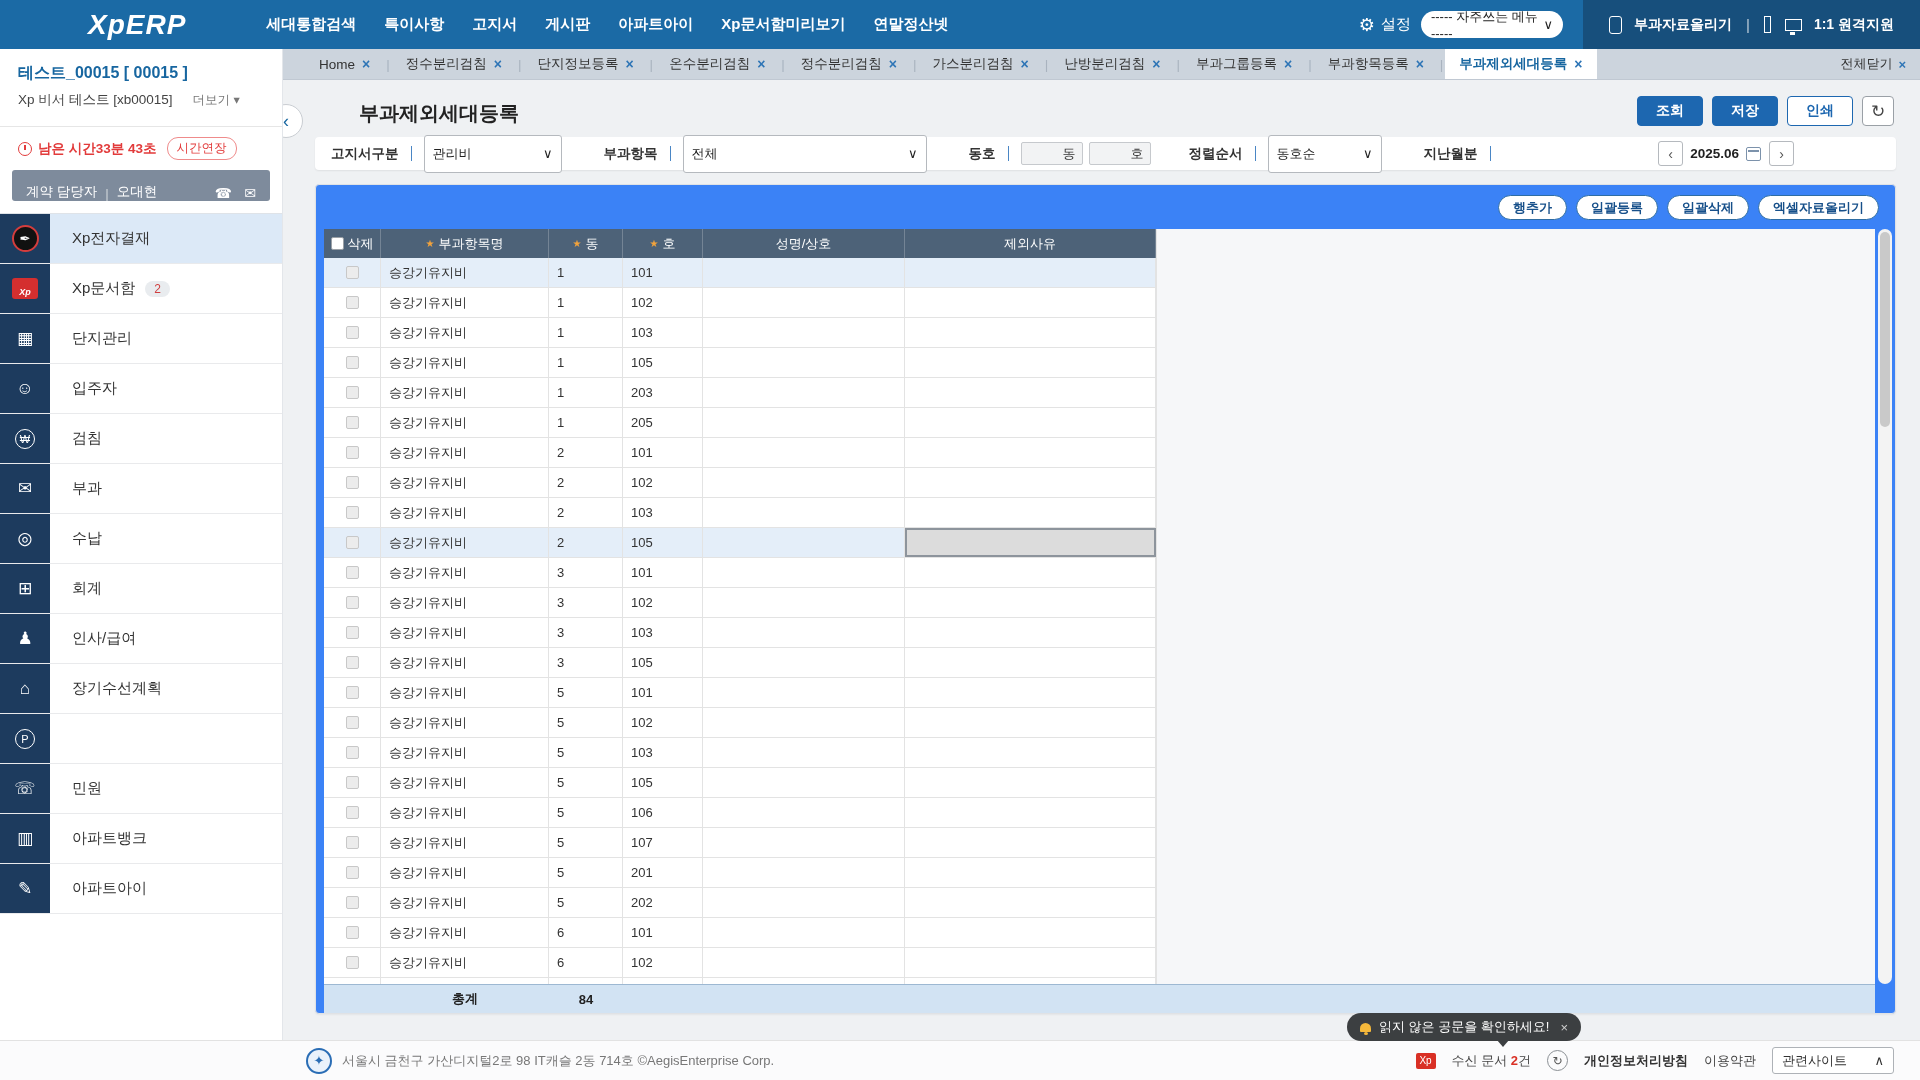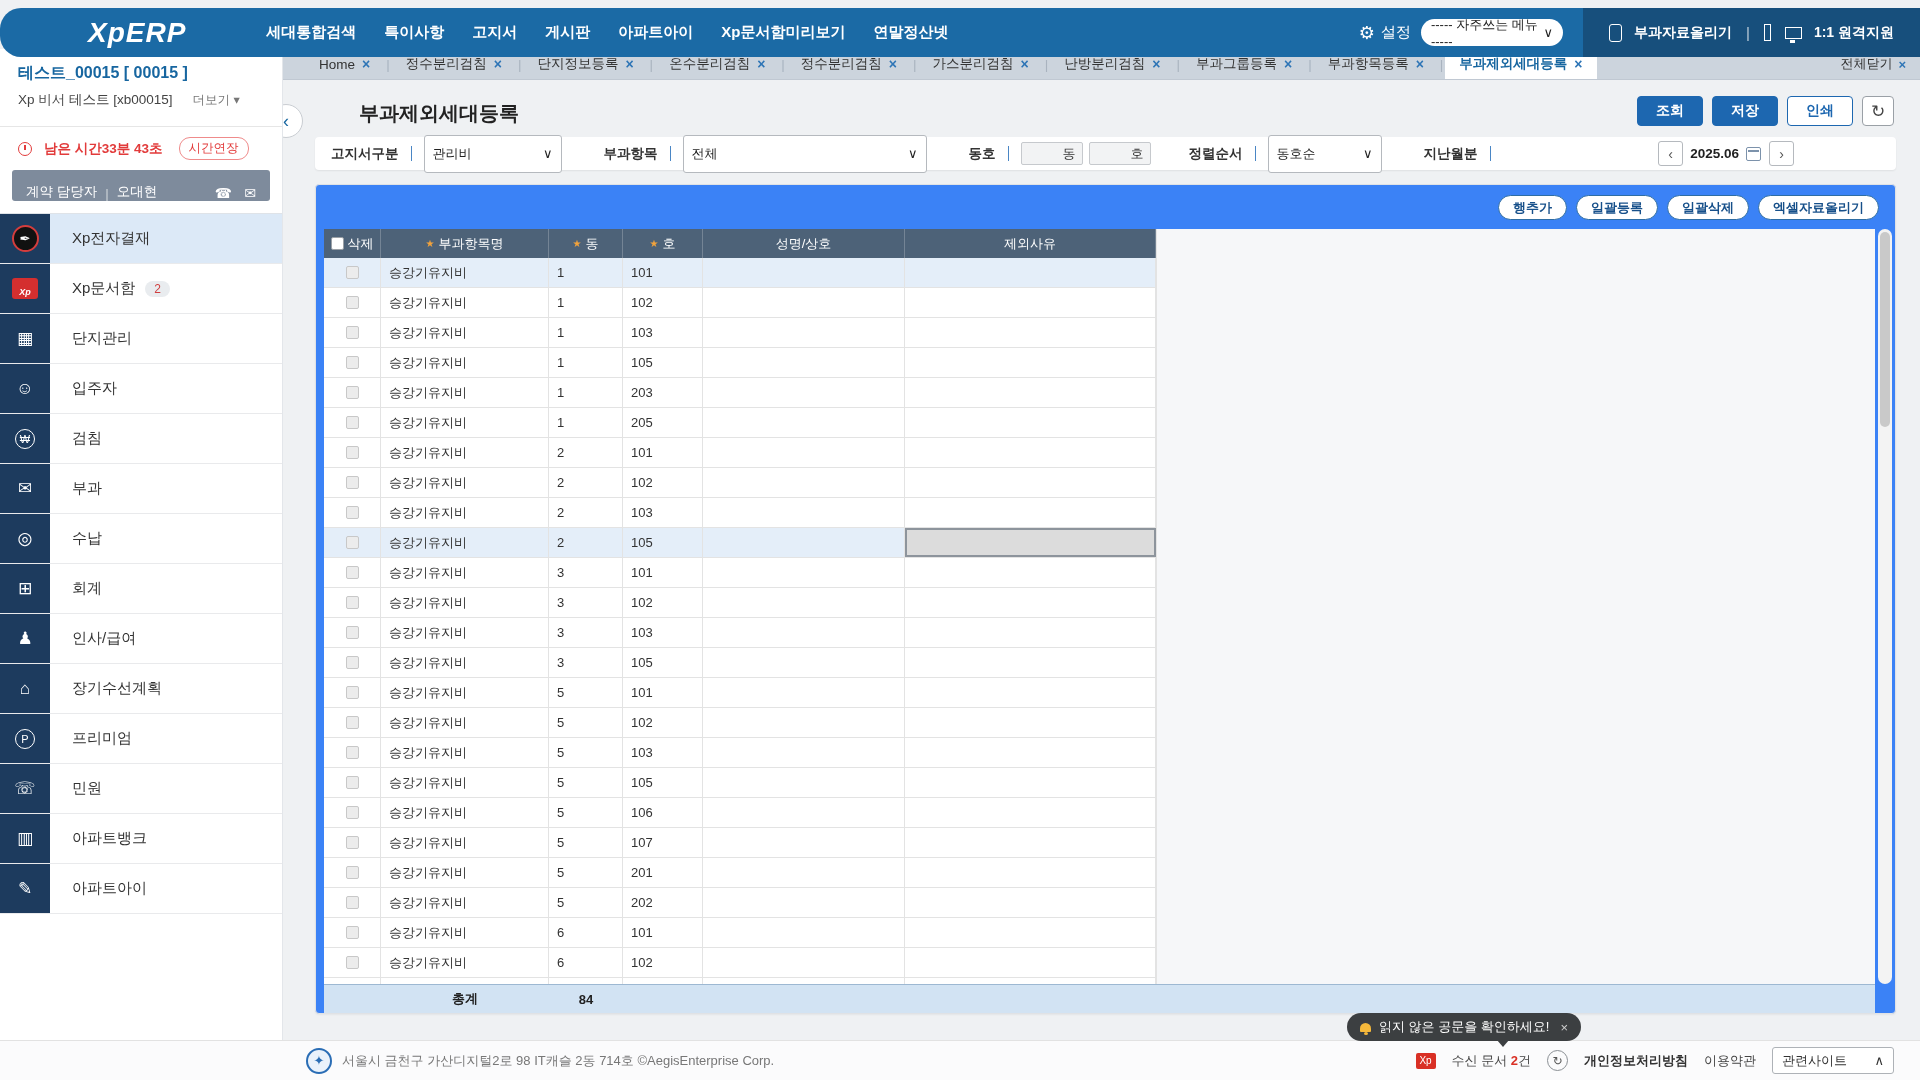--- a/index.html
+++ b/index.html
@@ -1,19 +1,19 @@
 <!DOCTYPE html>
 <html><head>
 <meta charset="utf-8">
 <style>
   * { margin:0; padding:0; box-sizing:border-box; }
   html,body { width:1920px; height:1080px; overflow:hidden; font-family:"Liberation Sans","DejaVu Sans",sans-serif; background:#eff1f3; position:relative; }
 
   
-  .topbar { position:absolute; top:8px; left:0; right:0; height:49px; background:#1b6aa5; display:flex; align-items:center; color:#fff; z-index:10;border-radius:21px; }
+  .topbar { position:absolute; top:0; left:0; right:0; height:49px; background:#1b6aa5; display:flex; align-items:center; color:#fff; z-index:10; }
   .logo { font-style:italic; font-weight:bold; font-size:28px; margin-left:88px; letter-spacing:1px; }
   .topmenu { display:flex; gap:28px; margin-left:80px; font-size:15px; font-weight:600; }
   .topmenu span { cursor:default; }
   .settings-wrap { margin-left:auto; display:flex; align-items:center; gap:6px; font-size:15px; }
   .gear { font-size:18px; }
   .fav-select { width:142px; height:27px; background:#fff; color:#222; border-radius:14px; display:flex; align-items:center; justify-content:space-between; padding:0 10px; font-size:13px; margin-left:4px; }
   .quickbox { height:49px; background:#174f7c; display:flex; align-items:center; gap:12px; padding:0 26px; margin-left:20px; font-size:14px; font-weight:600; }
   .icon-mobile { width:13px; height:18px; border:1.6px solid #fff; border-radius:3px; display:inline-block; }
   .icon-monitor { width:17px; height:12px; border:1.6px solid #fff; display:inline-block; position:relative; }
   .icon-monitor::after { content:""; position:absolute; left:4px; bottom:-5px; width:5px; height:3px; background:#fff; }
@@ -29,21 +29,21 @@
   .tab-sep { color:#a9b3bf; margin:0 2px; }
   .close-all { margin-left:auto; margin-right:14px; display:flex; align-items:center; gap:6px; font-size:13px; color:#333; }
   .close-all .tab-x { color:#2e75b6; font-weight:bold; }
 
   
   .sidebar { position:absolute; top:49px; left:0; width:283px; bottom:40px; background:#fff; z-index:6; border-right:1px solid #e3e6ea; }
   .site-title { margin:14px 18px 0; color:#1766a0; font-weight:bold; font-size:16px; }
   .user-line { margin:7px 18px 17px; font-size:13.5px; color:#444; display:flex; align-items:center; gap:20px; }
   .more-link { color:#777; font-size:12.5px; }
   .side-div { border-top:1px solid #e6e6e6; }
-  .timer-row { margin:10px 18px; display:flex; align-items:center; gap:12px; color:#e23b3b; font-size:13.5px; font-weight:bold; }
+  .timer-row { margin:10px 18px; display:flex; align-items:center; gap:6px; color:#e23b3b; font-size:13.5px; font-weight:bold; }
   .clock-icon { width:14px; height:14px; border:1.6px solid #e23b3b; border-radius:50%; position:relative; display:inline-block; }
   .clock-icon::after { content:""; position:absolute; left:5px; top:2px; width:1.6px; height:5px; background:#e23b3b; }
   .extend-btn { border:1px solid #ef8b8b; color:#e23b3b; background:#fff; border-radius:11px; padding:2px 9px; font-size:12.5px; margin-left:4px; }
   .contact-bar { margin:4px 12px 12px; background:#7e8b9c; border-radius:3px; color:#fff; font-size:13.5px; height:31px; display:flex; align-items:flex-end; padding:0 14px; gap:8px; }
   .contact-icons { margin-left:auto; display:flex; gap:12px; font-size:14px; }
   .side-menu { border-top:1px solid #dfe3e8; }
   .menu-item { height:50px; display:flex; align-items:stretch; border-bottom:1px solid #e9eaec; }
   .menu-icon { width:50px; background:#1d3b5e; color:#fff; display:flex; align-items:center; justify-content:center; font-size:17px; flex:none; }
   .menu-label { flex:1; display:flex; align-items:center; padding-left:22px; font-size:15px; color:#333; background:#fff; }
   .menu-item.active .menu-label { background:#dce9f7; }
@@ -289,23 +289,20 @@
       <div class="menu-item">
         <div class="menu-icon">⌂</div>
         <div class="menu-label">
           <span>장기수선계획</span>
         </div>
       </div>
       <div class="menu-item">
         <div class="menu-icon">
           <span class="ring-ic">P</span>
         </div>
-        <div class="menu-label">
-          <span>프리미엄</span>
-        </div>
       </div>
       <div class="menu-item">
         <div class="menu-icon">☏</div>
         <div class="menu-label">
           <span>민원</span>
         </div>
       </div>
       <div class="menu-item">
         <div class="menu-icon">▥</div>
         <div class="menu-label">

